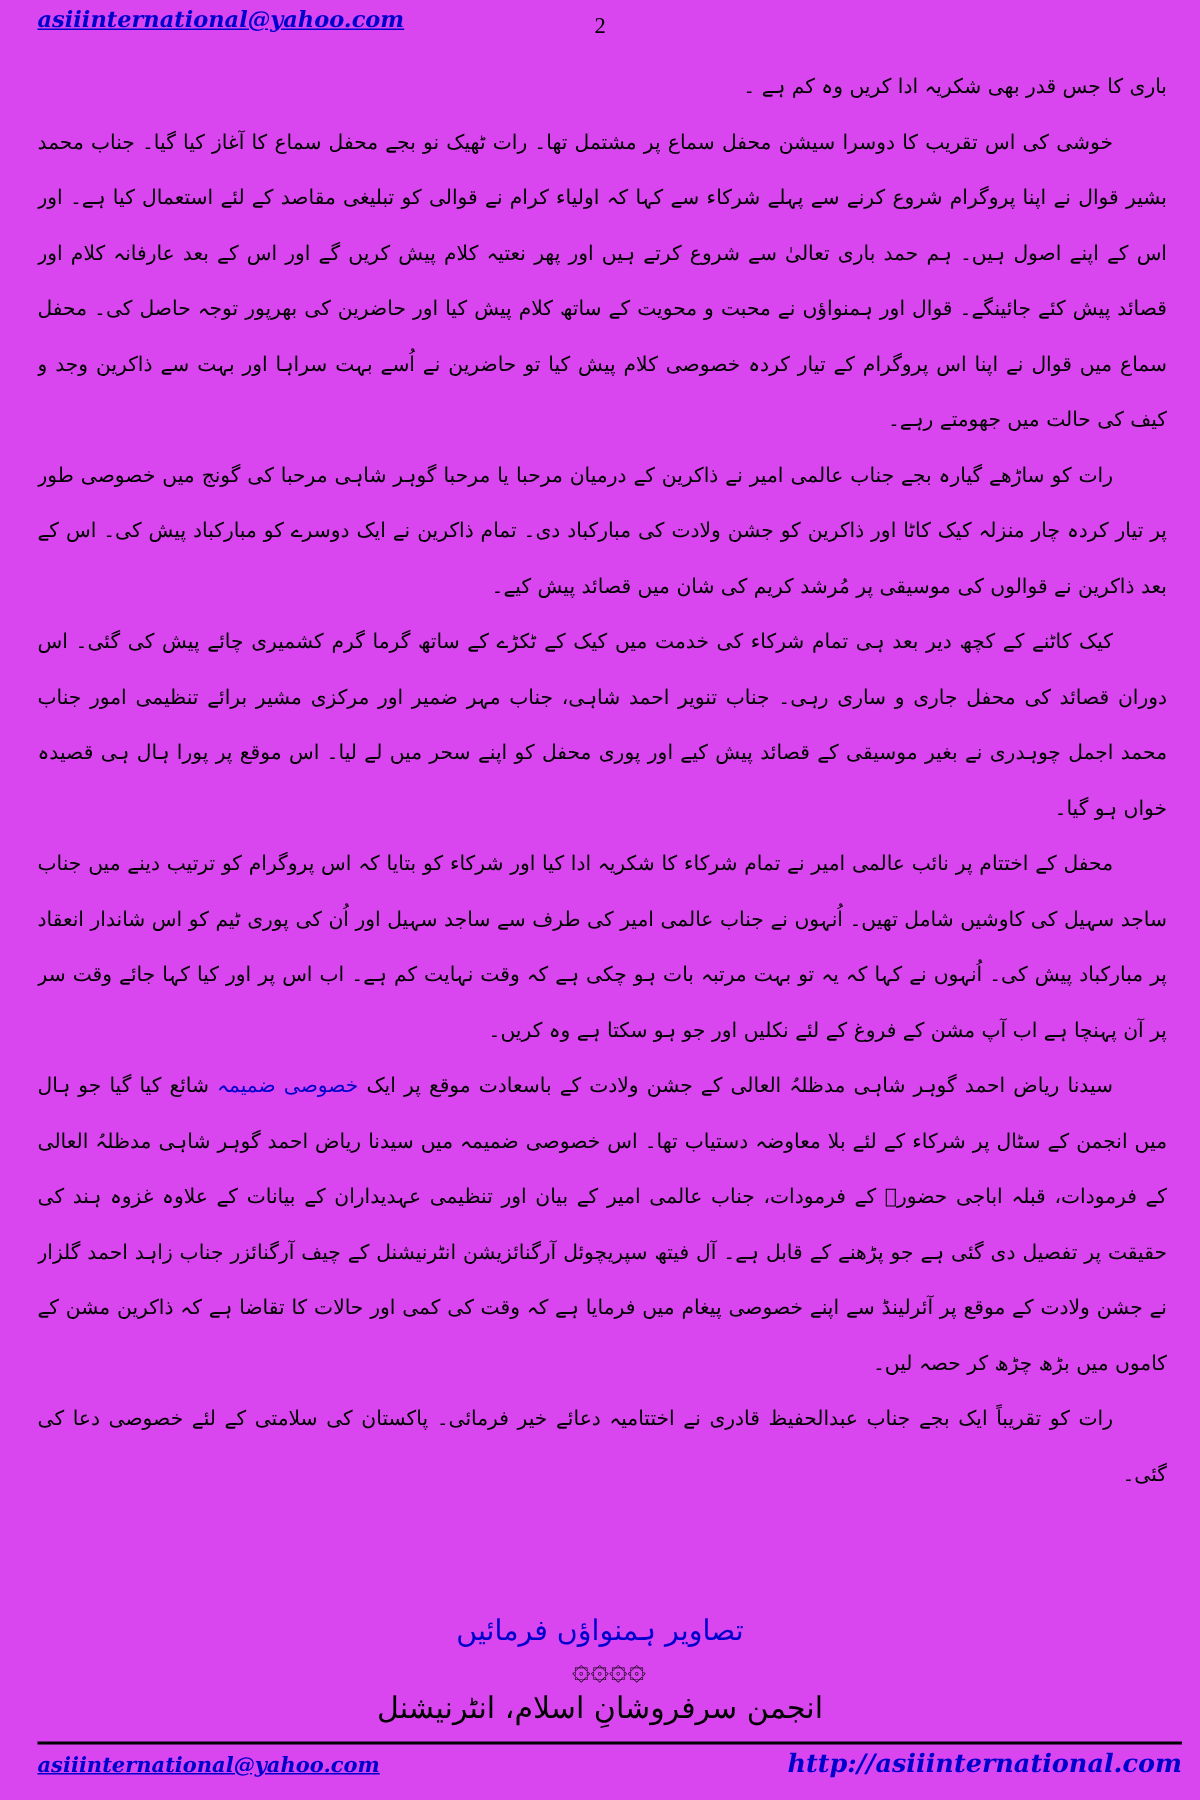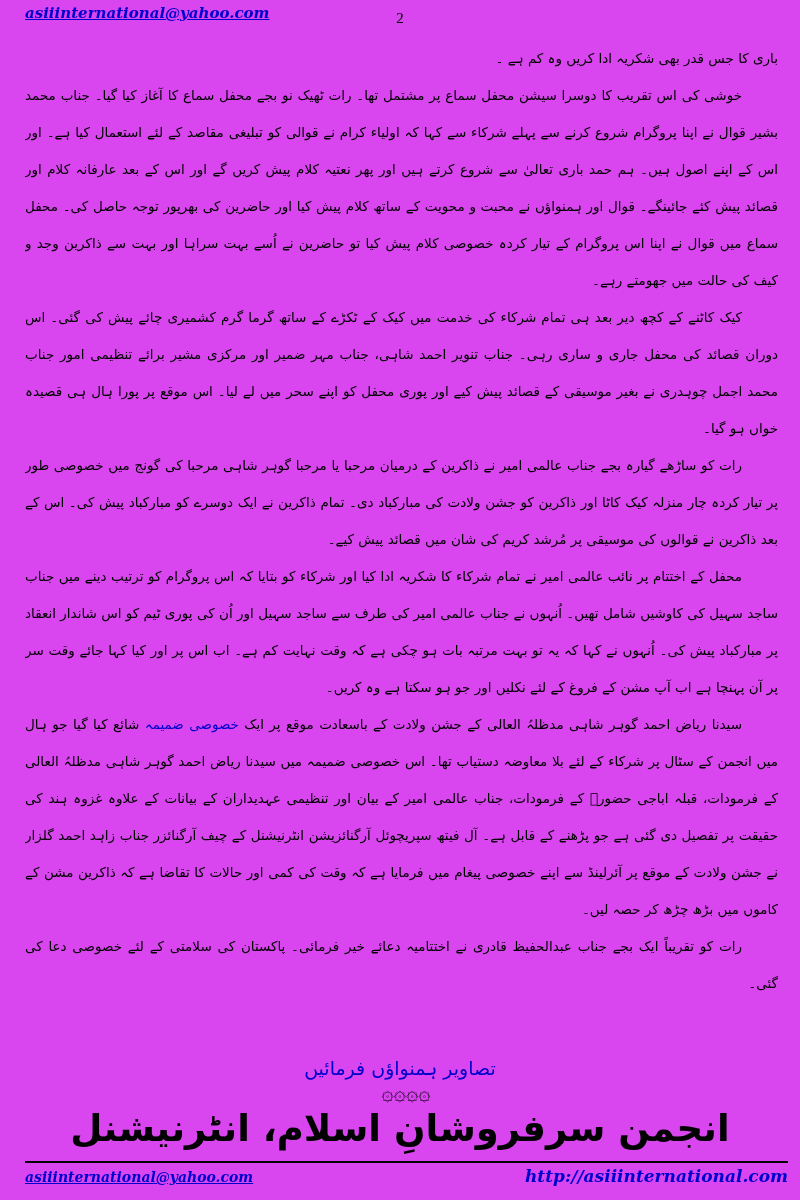--- a/index.html
+++ b/index.html
@@ -50,22 +50,22 @@
   }
   .ornaments{
     font-size:21px;
     color:#000;
     letter-spacing:12px;
     padding-left:12px; 
     margin-bottom:2px;
   }
   .org-title{
     direction:rtl;
-    font-weight:bold;
-    font-size:37px;
+    font-weight:normal;
+    font-size:20px;
     color:#000;
   }
   
   .footer{position:absolute;left:25px;right:12px;bottom:14px;}
   .footer-rule{border:none;border-top:2px solid #000;margin:0 0 3px 0;}
   .footer-row{display:flex;justify-content:space-between;align-items:baseline;}
   .footer-email{
     font-family:"DejaVu Serif",serif;
     font-style:italic;font-weight:bold;
     font-size:14px;color:#0000CC;
@@ -84,22 +84,22 @@
 <div class="page">
 
   <div class="header">
     <a class="header-email">asiiinternational@yahoo.com</a>
     <div class="pagenum">2</div>
   </div>
 
   <div class="body-text">
       <p class="para"><span>باری کا جس قدر بھی شکریہ ادا کریں وہ کم ہے ۔</span></p>
       <p class="para indent"><span>خوشی کی اس تقریب کا دوسرا سیشن محفل سماع پر مشتمل تھا۔ رات ٹھیک نو بجے محفل سماع کا آغاز کیا گیا۔ جناب محمد بشیر قوال نے اپنا پروگرام شروع کرنے سے پہلے شرکاء سے کہا کہ اولیاء کرام نے قوالی کو تبلیغی مقاصد کے لئے استعمال کیا ہے۔ اور اس کے اپنے اصول ہیں۔ ہم حمد باری تعالیٰ سے شروع کرتے ہیں اور پھر نعتیہ کلام پیش کریں گے اور اس کے بعد عارفانہ کلام اور قصائد پیش کئے جائینگے۔ قوال اور ہمنواؤں نے محبت و محویت کے ساتھ کلام پیش کیا اور حاضرین کی بھرپور توجہ حاصل کی۔ محفل سماع میں قوال نے اپنا اس پروگرام کے تیار کردہ خصوصی کلام پیش کیا تو حاضرین نے اُسے بہت سراہا اور بہت سے ذاکرین وجد و کیف کی حالت میں جھومتے رہے۔</span></p>
+      <p class="para indent"><span>رات کو ساڑھے گیارہ بجے جناب عالمی امیر نے ذاکرین کے درمیان مرحبا یا مرحبا گوہر شاہی مرحبا کی گونج میں خصوصی طور پر تیار کردہ چار منزلہ کیک کاٹا اور ذاکرین کو جشن ولادت کی مبارکباد دی۔ تمام ذاکرین نے ایک دوسرے کو مبارکباد پیش کی۔ اس کے بعد ذاکرین نے قوالوں کی موسیقی پر مُرشد کریم کی شان میں قصائد پیش کیے۔</span></p>
       <p class="para indent"><span>کیک کاٹنے کے کچھ دیر بعد ہی تمام شرکاء کی خدمت میں کیک کے ٹکڑے کے ساتھ گرما گرم کشمیری چائے پیش کی گئی۔ اس دوران قصائد کی محفل جاری و ساری رہی۔ جناب تنویر احمد شاہی، جناب مہر ضمیر اور مرکزی مشیر برائے تنظیمی امور جناب محمد اجمل چوہدری نے بغیر موسیقی کے قصائد پیش کیے اور پوری محفل کو اپنے سحر میں لے لیا۔ اس موقع پر پورا ہال ہی قصیدہ خواں ہو گیا۔</span></p>
-      <p class="para indent"><span>رات کو ساڑھے گیارہ بجے جناب عالمی امیر نے ذاکرین کے درمیان مرحبا یا مرحبا گوہر شاہی مرحبا کی گونج میں خصوصی طور پر تیار کردہ چار منزلہ کیک کاٹا اور ذاکرین کو جشن ولادت کی مبارکباد دی۔ تمام ذاکرین نے ایک دوسرے کو مبارکباد پیش کی۔ اس کے بعد ذاکرین نے قوالوں کی موسیقی پر مُرشد کریم کی شان میں قصائد پیش کیے۔</span></p>
       <p class="para indent"><span>محفل کے اختتام پر نائب عالمی امیر نے تمام شرکاء کا شکریہ ادا کیا اور شرکاء کو بتایا کہ اس پروگرام کو ترتیب دینے میں جناب ساجد سہیل کی کاوشیں شامل تھیں۔ اُنہوں نے جناب عالمی امیر کی طرف سے ساجد سہیل اور اُن کی پوری ٹیم کو اس شاندار انعقاد پر مبارکباد پیش کی۔ اُنہوں نے کہا کہ یہ تو بہت مرتبہ بات ہو چکی ہے کہ وقت نہایت کم ہے۔ اب اس پر اور کیا کہا جائے وقت سر پر آن پہنچا ہے اب آپ مشن کے فروغ کے لئے نکلیں اور جو ہو سکتا ہے وہ کریں۔</span></p>
       <p class="para indent"><span>سیدنا ریاض احمد گوہر شاہی مدظلہُ العالی کے جشن ولادت کے باسعادت موقع پر ایک </span><span class="hl">خصوصی ضمیمہ</span><span> شائع کیا گیا جو ہال میں انجمن کے سٹال پر شرکاء کے لئے بلا معاوضہ دستیاب تھا۔ اس خصوصی ضمیمہ میں سیدنا ریاض احمد گوہر شاہی مدظلہُ العالی کے فرمودات، قبلہ اباجی حضورؒ کے فرمودات، جناب عالمی امیر کے بیان اور تنظیمی عہدیداران کے بیانات کے علاوہ غزوہ ہند کی حقیقت پر تفصیل دی گئی ہے جو پڑھنے کے قابل ہے۔ آل فیتھ سپریچوئل آرگنائزیشن انٹرنیشنل کے چیف آرگنائزر جناب زاہد احمد گلزار نے جشن ولادت کے موقع پر آئرلینڈ سے اپنے خصوصی پیغام میں فرمایا ہے کہ وقت کی کمی اور حالات کا تقاضا ہے کہ ذاکرین مشن کے کاموں میں بڑھ چڑھ کر حصہ لیں۔</span></p>
       <p class="para indent"><span>رات کو تقریباً ایک بجے جناب عبدالحفیظ قادری نے اختتامیہ دعائے خیر فرمائی۔ پاکستان کی سلامتی کے لئے خصوصی دعا کی گئی۔</span></p>
     </div>
 
   <div class="closing">
     <div class="photos-note">تصاویر ہمنواؤں فرمائیں</div>
     <div class="ornaments">۞۞۞۞</div>
     <div class="org-title">انجمن سرفروشانِ اسلام، انٹرنیشنل</div>
   </div>

